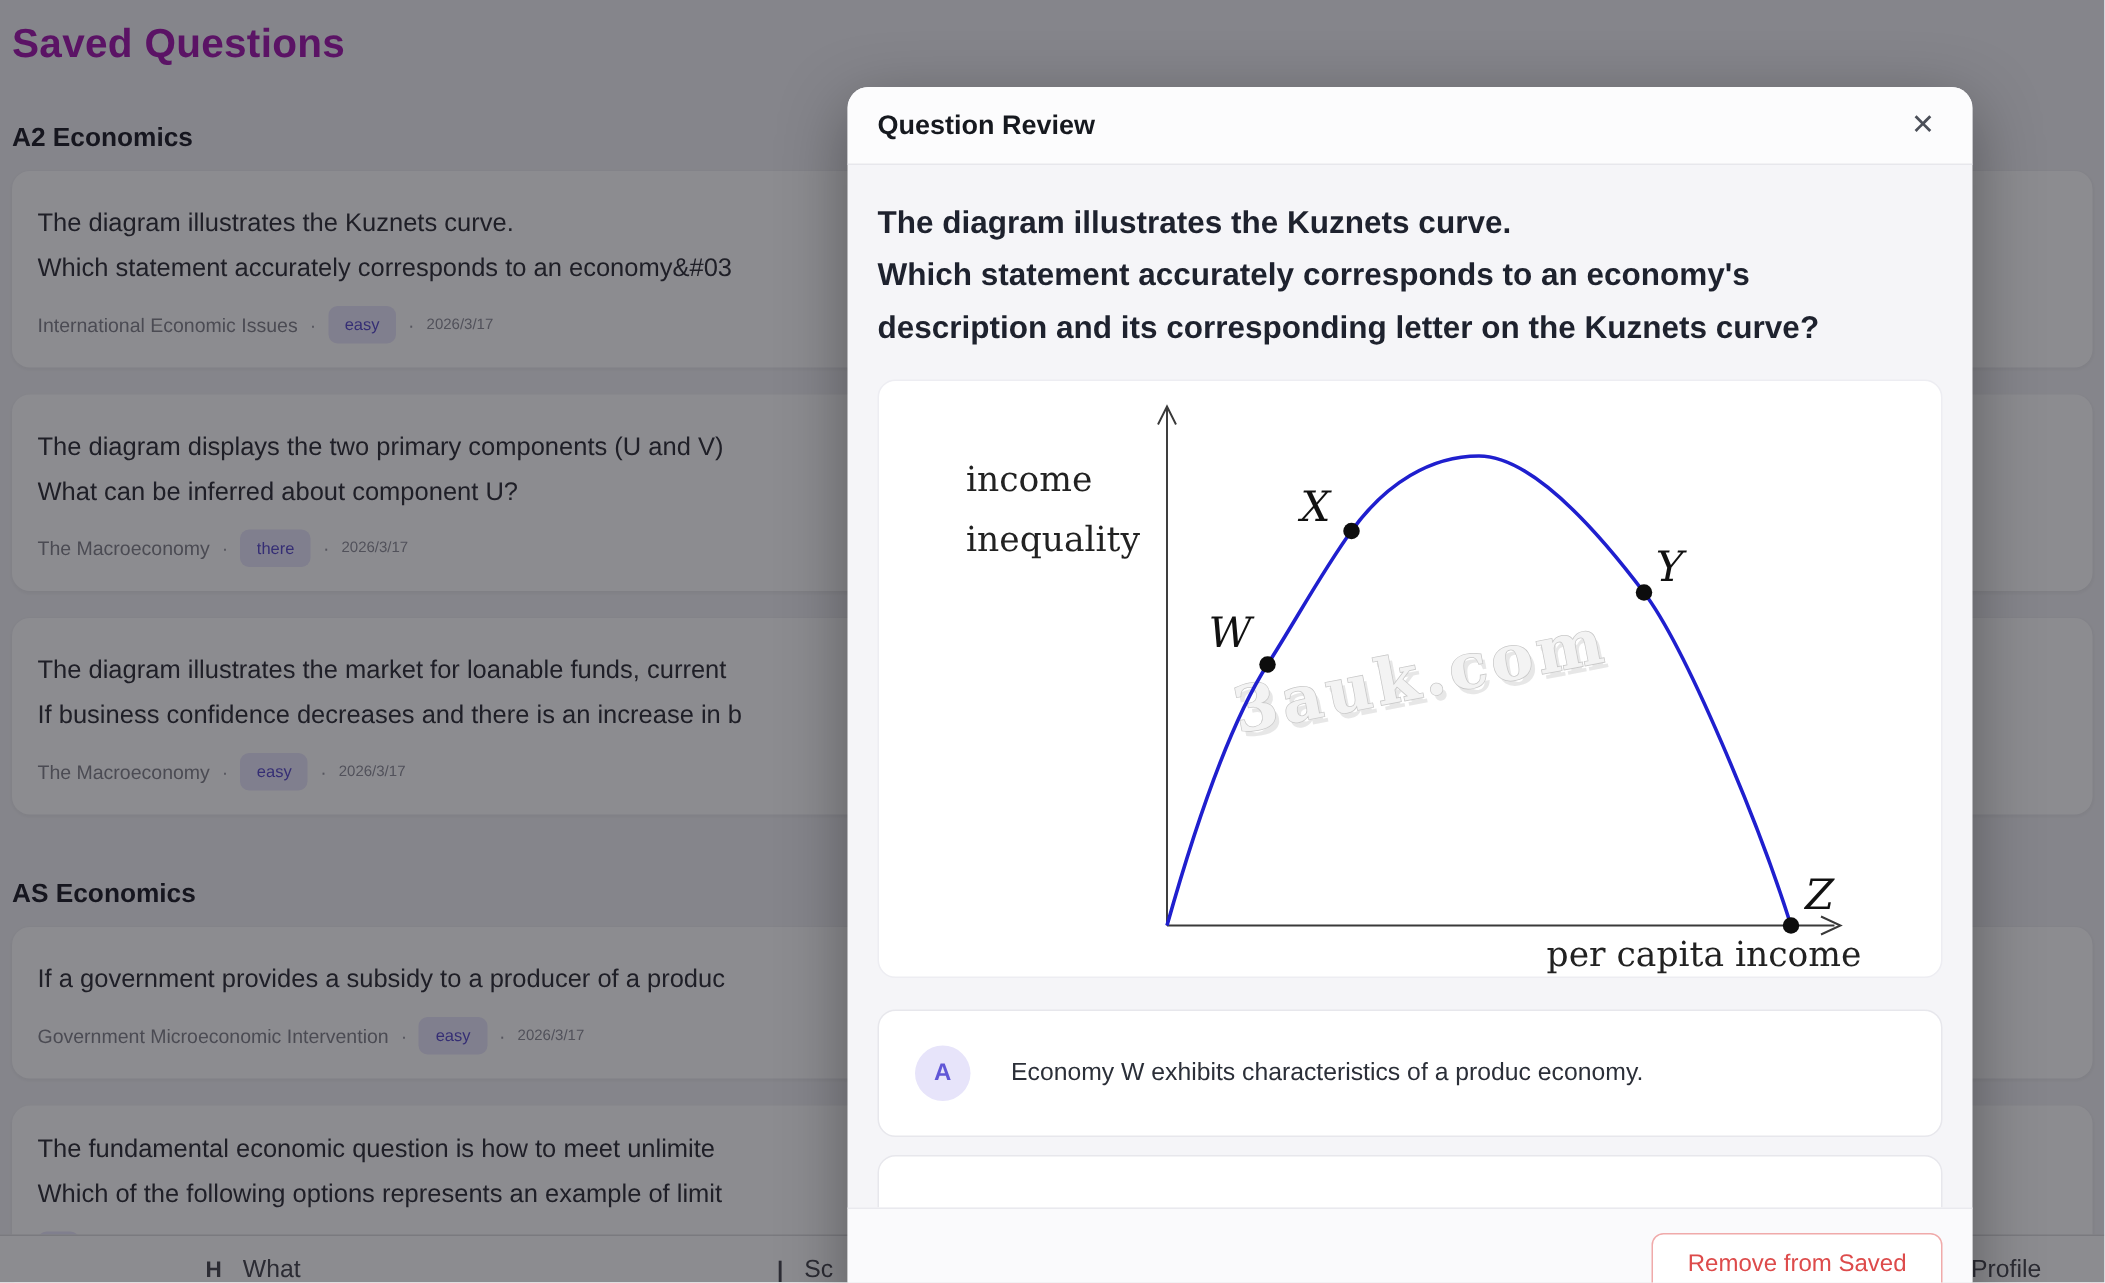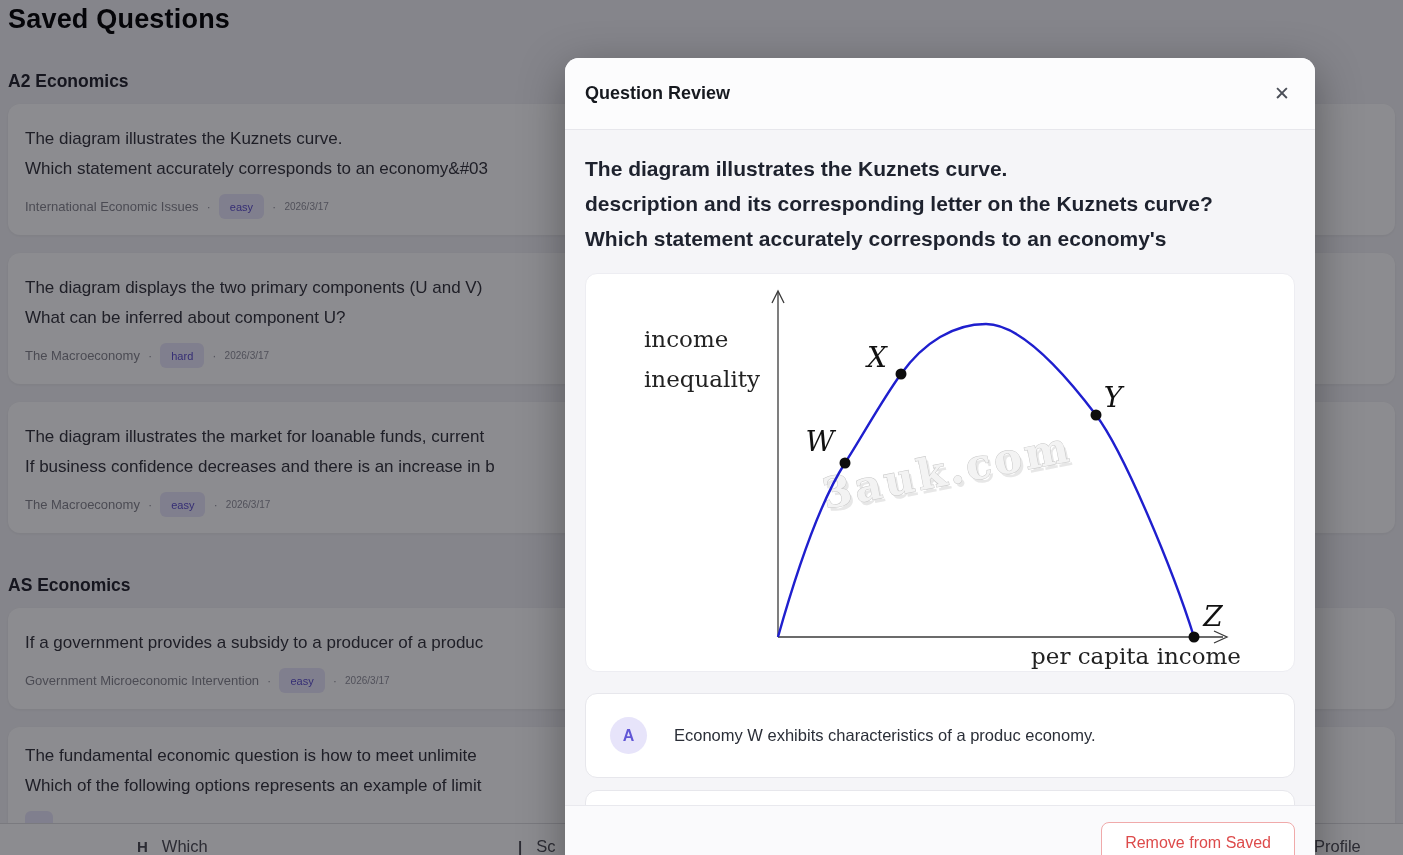--- a/index.html
+++ b/index.html
@@ -5,21 +5,21 @@
   * { margin:0; padding:0; box-sizing:border-box; }
   html,body { width:1403px; height:855px; overflow:hidden; }
   body {
     font-family:"Liberation Sans", sans-serif;
     background:#f2f2f5;
     position:relative;
   }
 
   
   .page { position:absolute; inset:0; padding:2px 8px; }
-  .page-title { font-size:27px; font-weight:800; color:#000000; letter-spacing:.2px; margin-top:2px; }
+  .page-title { font-size:27px; font-weight:800; color:#a21caf; letter-spacing:.2px; margin-top:12px; }
   .section-label { font-size:17.5px; font-weight:700; color:#21212a; margin-top:36px; margin-bottom:12px; }
   .section-label.second { margin-top:42px; }
   .qcard {
     background:#ffffff; border-radius:12px; margin-bottom:18px;
     padding:20px 17px 16px 17px; box-shadow:0 1px 3px rgba(30,30,40,.06);
   }
   .qcard.short-top { padding-top:14px; }
   .qline { font-size:17px; line-height:30px; color:#32323a; white-space:nowrap; overflow:hidden; }
   .qmeta { display:flex; align-items:center; gap:8px; margin-top:10px; }
   .qcat { font-size:13px; color:#85858d;text-align:center; }
@@ -47,21 +47,21 @@
   .backdrop { position:absolute; inset:0; background:rgba(10,10,20,0.47); z-index:5; }
 
   
   .modal {
     position:absolute; left:565px; top:58px; width:750px; height:820px;
     background:#f5f5f8; border-radius:14px 14px 0 0; z-index:10;
     box-shadow:0 12px 45px rgba(0,0,0,.35); overflow:hidden;
     display:flex; flex-direction:column;
   }
   .modal-header {
-    height:72px; background:#fcfcfd; border-bottom:1px solid #e7e7ec;
+    height:52px; background:#fcfcfd; border-bottom:1px solid #e7e7ec;
     display:flex; align-items:center; justify-content:space-between;
     padding:0 20px; flex:0 0 auto;
   }
   .modal-title { font-size:18px; font-weight:600; color:#16191f; }
   .modal-close {
     background:none; border:none; font-size:19px; color:#4b4f58; cursor:pointer;
     width:30px; height:30px; line-height:30px; text-align:center; margin-right:-2px;
   }
   .modal-body { flex:1 1 auto; overflow:hidden; padding:0 20px; }
   .question-text { margin-top:21px; }
@@ -126,21 +126,21 @@
       <span class="qdate">2026/3/17</span>
     </div>
   </div>
 
   <div class="qcard">
     <div class="qline">The diagram displays the two primary components (U and V)</div>
     <div class="qline">What can be inferred about component U?</div>
     <div class="qmeta">
       <span class="qcat">The Macroeconomy</span>
       <span class="qdot">·</span>
-      <span class="qbadge">hard</span>
+      <span class="qbadge">there</span>
       <span class="qdot">·</span>
       <span class="qdate">2026/3/17</span>
     </div>
   </div>
 
   <div class="qcard">
     <div class="qline">The diagram illustrates the market for loanable funds, current</div>
     <div class="qline">If business confidence decreases and there is an increase in b</div>
     <div class="qmeta">
       <span class="qcat">The Macroeconomy</span>
@@ -169,21 +169,21 @@
     <div class="qline">Which of the following options represents an example of limit</div>
     <div class="qmeta">
       <span class="qbadge"></span>
     </div>
   </div>
 </div>
 
 <div class="bottom-nav">
   <div class="nav-item nav-home">
     <span class="nav-icon">H</span>
-    <span class="nav-label">Which</span>
+    <span class="nav-label">What</span>
   </div>
   <div class="nav-item nav-item2">
     <span class="nav-icon">|</span>
     <span class="nav-label">Sc</span>
   </div>
   <div class="nav-item nav-profile">
     <span class="nav-label">Profile</span>
   </div>
 </div>
 
@@ -191,22 +191,22 @@
 
 <div class="modal">
   <div class="modal-header">
     <span class="modal-title">Question Review</span>
     <button class="modal-close">✕</button>
   </div>
 
   <div class="modal-body">
     <div class="question-text">
       <div>The diagram illustrates the Kuznets curve.</div>
+      <div>Which statement accurately corresponds to an economy's</div>
       <div>description and its corresponding letter on the Kuznets curve?</div>
-      <div>Which statement accurately corresponds to an economy's</div>
     </div>
 
     <div class="diagram-panel">
       <svg width="710" height="399" viewBox="0 0 710 399">
 
         <g transform="rotate(-11 355 200)">
           <text class="wm-shadow" x="237" y="216">3auk.com</text>
           <text class="wm" x="235" y="212">3auk.com</text>
         </g>
 

